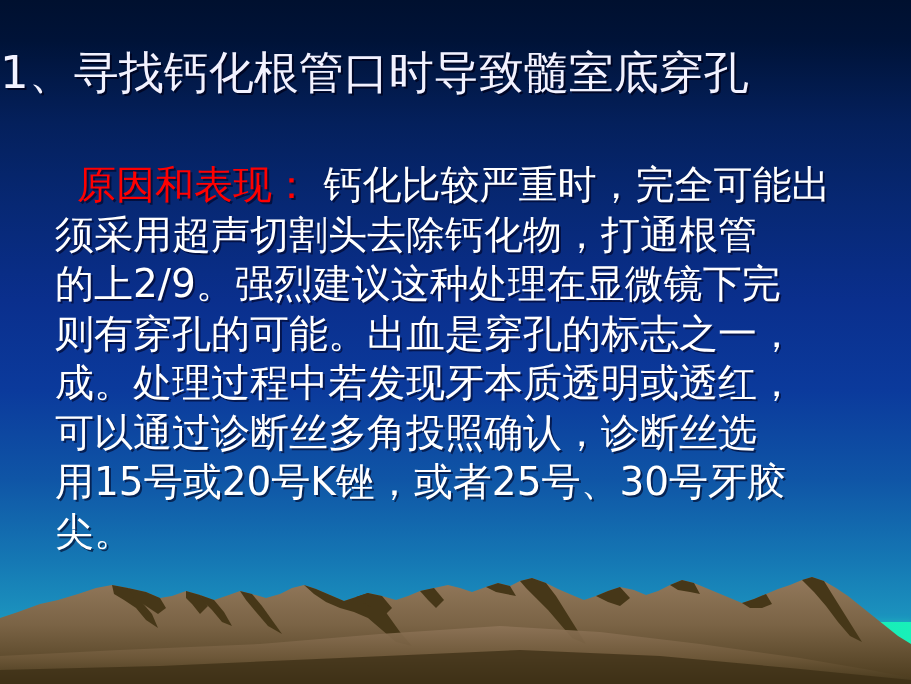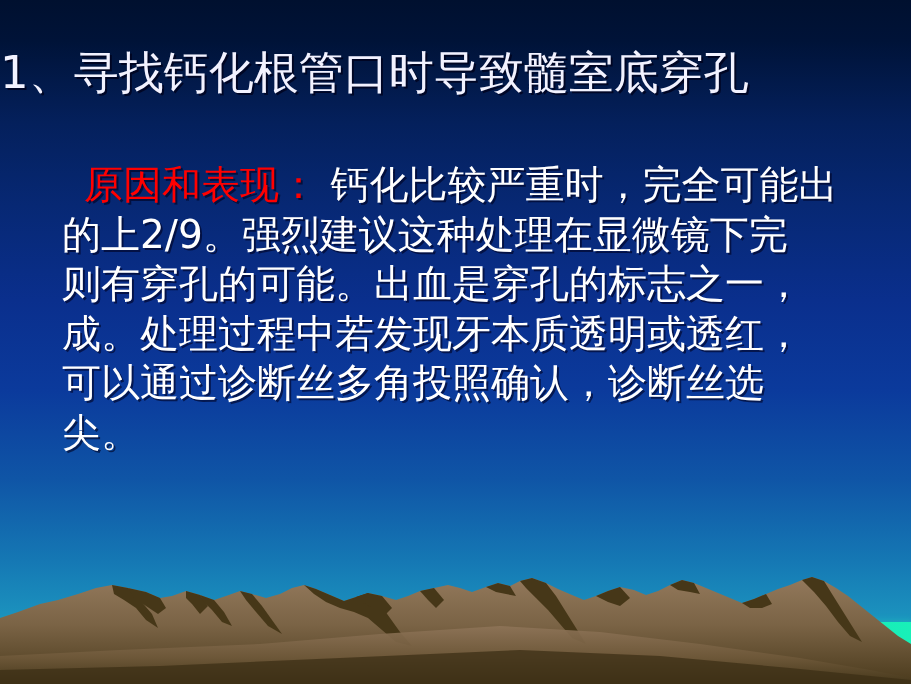--- a/index.html
+++ b/index.html
@@ -73,21 +73,21 @@
     font-size: 45px;
     line-height: 58px;
     color: #f2f2ff;
     letter-spacing: 0px;
     text-shadow: 2px 2px 0 rgba(0,0,25,0.75);
     white-space: nowrap;
   }
 
   .body-block {
     position: absolute;
-    left: 62px;
+    left: 55px;
     top: 160px;
     width: 800px;
   }
   .body-line {
     font-size: 39px;
     line-height: 49.5px;
     color: #ffffff;
     white-space: nowrap;
     text-shadow: 2px 2px 0 rgba(0,0,30,0.6);
   }
@@ -158,29 +158,35 @@
     <path fill="#3c2f16" opacity="0.75" d="M0,96 L160,92 L340,84 L520,76 L660,82 L790,94 L911,106 L911,110 L0,110 Z"></path>
   </svg>
 
   <div class="title">1、寻找钙化根管口时导致髓室底穿孔</div>
 
   <div class="body-block">
     <div class="body-line first">
       <span class="accent">原因和表现：</span><span> 钙化比较严重时，完全可能出</span>
     </div>
     <div class="body-line">
+      <span>须采用超声切割头去除钙化物，打通根管</span>
+    </div>
+    <div class="body-line">
       <span>的上2/9。强烈建议这种处理在显微镜下完</span>
     </div>
     <div class="body-line">
       <span>则有穿孔的可能。出血是穿孔的标志之一，</span>
     </div>
     <div class="body-line">
       <span>成。处理过程中若发现牙本质透明或透红，</span>
     </div>
     <div class="body-line">
       <span>可以通过诊断丝多角投照确认，诊断丝选</span>
     </div>
     <div class="body-line">
+      <span>用15号或20号K锉，或者25号、30号牙胶</span>
+    </div>
+    <div class="body-line">
       <span>尖。</span>
     </div>
   </div>
 
 </div>
 
 </body></html>

